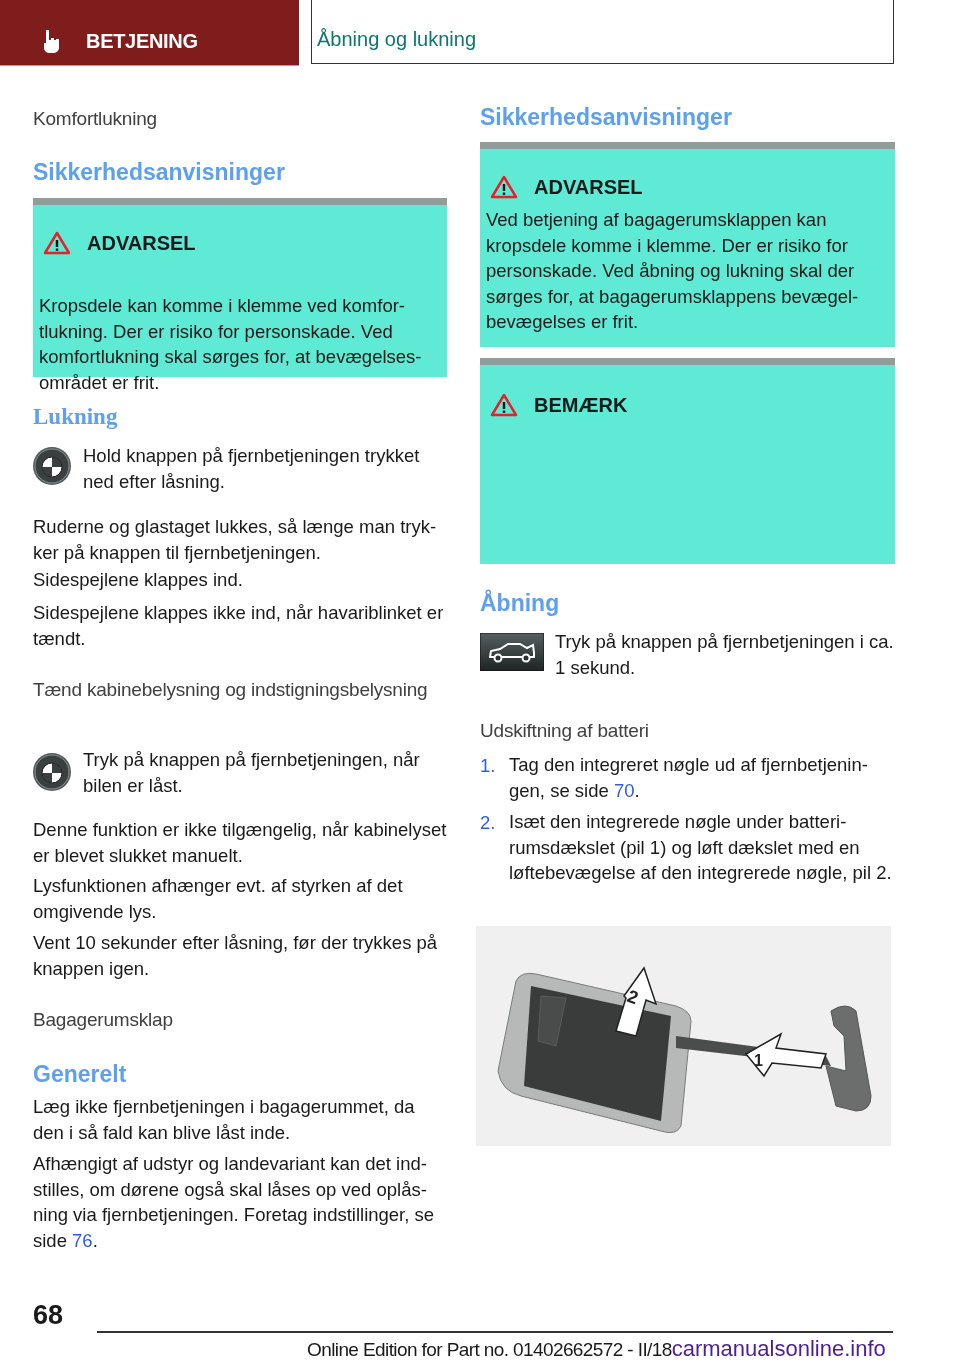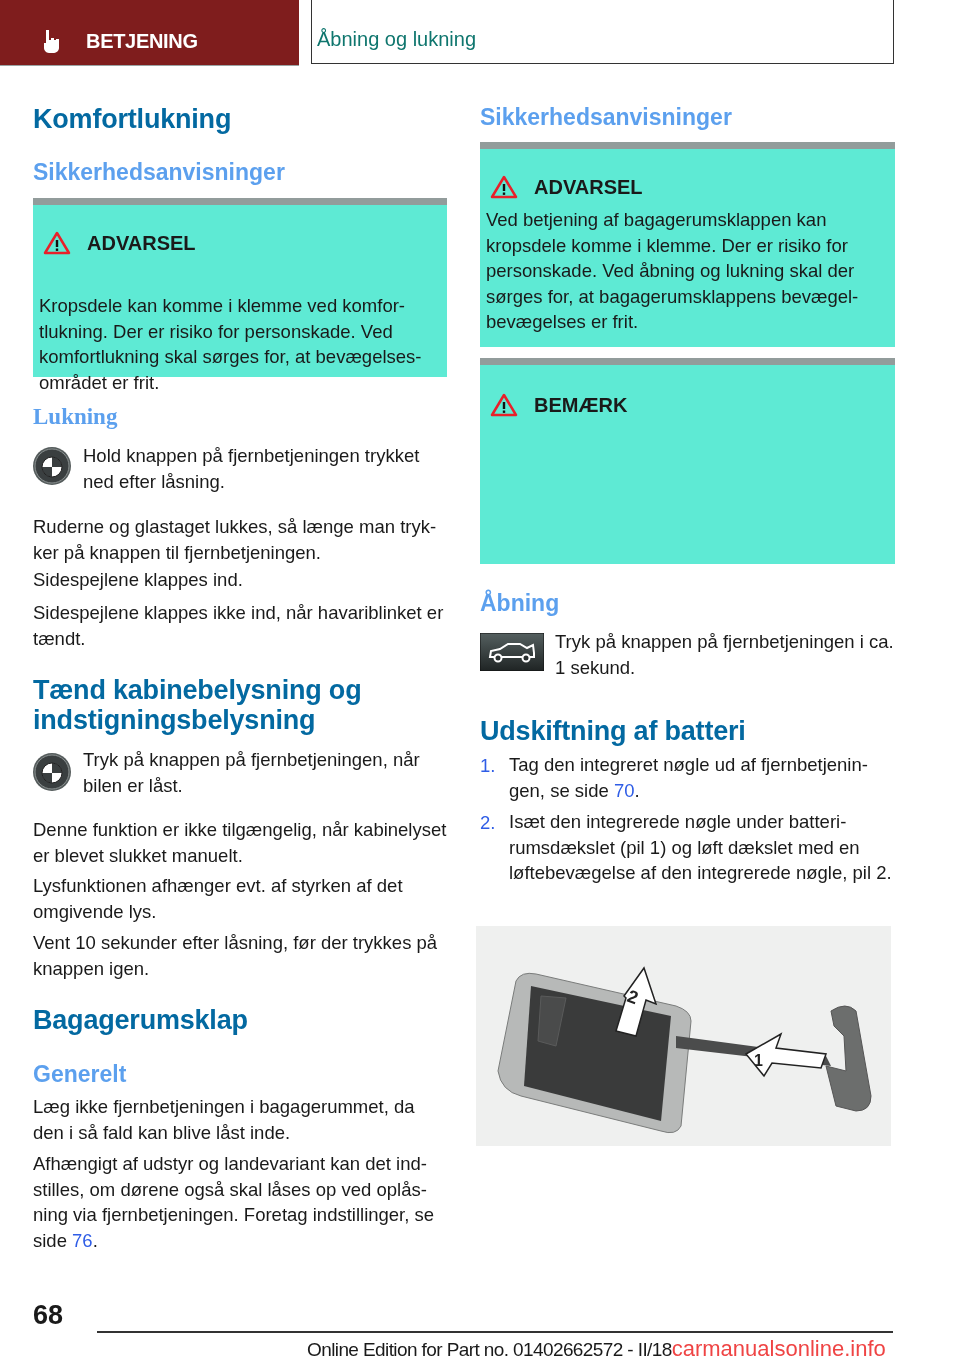--- a/index.html
+++ b/index.html
@@ -14,42 +14,42 @@
   .header-tab .hand { position: absolute; left: 38px; top: 28px; width: 26px; height: 26px; }
   .header-tab .label {
     position: absolute; left: 86px; top: 30px; color: #ffffff; font-weight: bold; font-size: 20px; letter-spacing: -0.3px;
   }
   .header-title {
     position: absolute; left: 311px; top: -2px; width: 583px; height: 66px; border: 1px solid #333;
     border-top: none; box-sizing: border-box; background: #fff;
   }
   .header-title span { position: absolute; left: 5px; top: 30px; font-size: 20px; color: #0f766e; }
 
-  .h1 { position: absolute; color: #0369a1; font-weight: bold; font-size: 27px; line-height: 30px; letter-spacing: -0.2px; }
+  .h1 { position: absolute; color: #404040; font-weight: normal; font-size: 19px; line-height: 30px; letter-spacing: -0.2px; }
   .h2 { position: absolute; color: #5ca0ee; font-weight: bold; font-size: 23px; line-height: 26px; }
   .p { position: absolute; font-size: 18.5px; line-height: 25.5px; color: #1a1a1a; }
   .link { color: #2f5de6; }
 
   .warn-box {
     position: absolute; background: #5eead4; border-top: 7px solid #929c9b; box-sizing: border-box;
   }
   .warn-head { position: absolute; left: 10px; font-weight: bold; font-size: 20px; display: flex; align-items: center; }
   .warn-head svg { width: 28px; height: 24px; margin-right: 16px; }
   .warn-body { position: absolute; left: 6px; right: 8px; font-size: 18.5px; line-height: 25.5px; }
 
   .icon-bmw { position: absolute; width: 40px; height: 40px; }
   .icon-trunk { position: absolute; width: 64px; height: 38px; }
 
   .list-num { position: absolute; color: #2f5de6; font-size: 18.5px; }
   .figure { position: absolute; left: 476px; top: 926px; width: 415px; height: 220px; background: #eff0ef; }
 
   .page-num { position: absolute; left: 33px; top: 1300px; font-weight: bold; font-size: 27px; color: #1a1a1a; }
   .footer-line { position: absolute; left: 97px; top: 1331px; width: 796px; height: 2px; background: #333; }
   .footer-text { position: absolute; left: 307px; top: 1336px; font-size: 19px; color: #1a1a1a; letter-spacing: -0.6px; }
-  .footer-site { color: #ef4444; font-size: 22px; letter-spacing: 0; }
+  .footer-site { color: #4c1d95; font-size: 22px; letter-spacing: 0; }
 </style>
 </head>
 <body>
 
 <div class="header-tab">
   <svg class="hand" viewBox="0 0 26 26">
     <path d="M8 2 h3 v10 h2 v-2 h3 v2 h2 v-1 h3 v9 c0 3 -3 5 -6 5 h-4 c-3 0 -5 -3 -5 -5 v-5 h2 z" fill="#ffffff"></path>
   </svg>
   <span class="label">BETJENING</span>
 </div>

